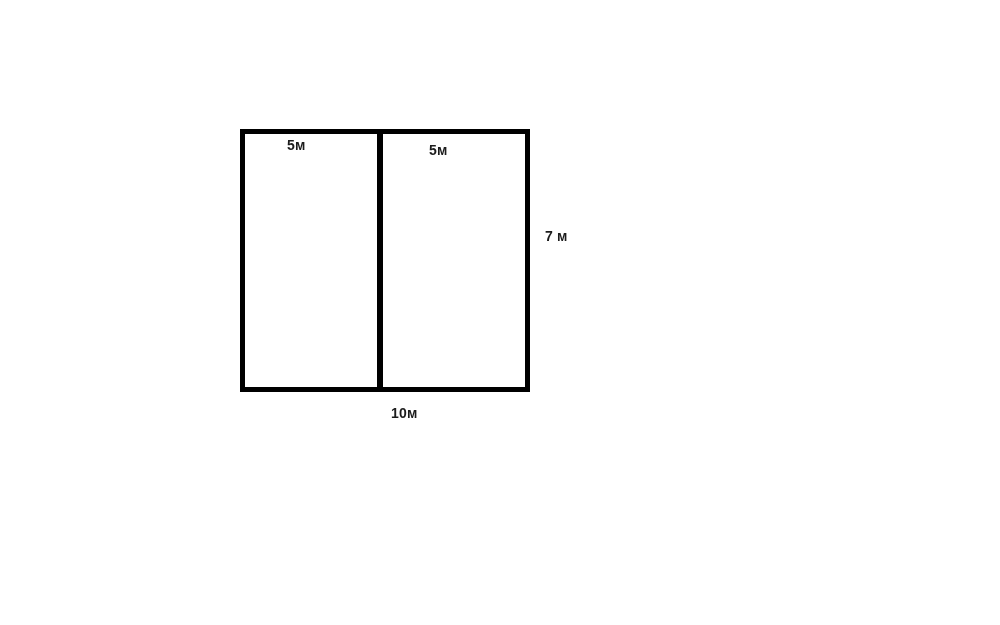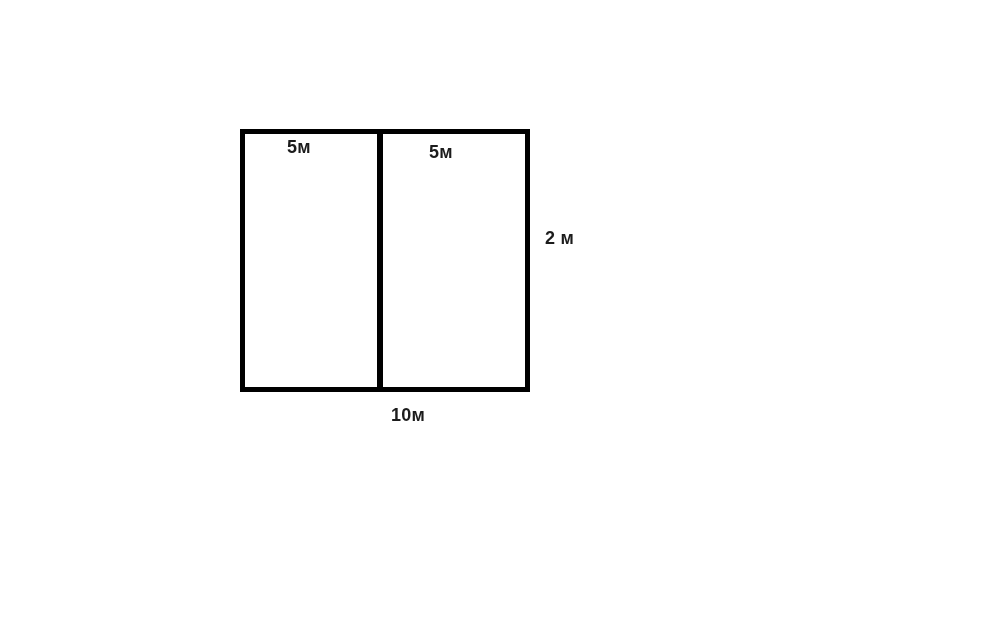--- a/index.html
+++ b/index.html
@@ -28,21 +28,21 @@
   .divider {
     position: absolute;
     left: 377px;
     top: 129px;
     width: 6px;
     height: 263px;
     background: #000000;
   }
   .dim-label {
     position: absolute;
-    font-size: 18px;
+    font-size: 14px;
     font-weight: 600;
     color: #1c1c1c;
     white-space: nowrap;
     letter-spacing: 0.2px;
   }
   .label-left-half  { left: 287px; top: 137px; }
   .label-right-half { left: 429px; top: 142px; }
   .label-height     { left: 545px; top: 228px; }
   .label-bottom     { left: 391px; top: 405px; }
 </style>
@@ -52,17 +52,17 @@
 <div class="canvas">
 
   <div class="outer-rect"></div>
 
   <div class="divider"></div>
 
   <span class="dim-label label-left-half">5м</span>
 
   <span class="dim-label label-right-half">5м</span>
 
-  <span class="dim-label label-height">2 м</span>
+  <span class="dim-label label-height">7 м</span>
 
   <span class="dim-label label-bottom">10м</span>
 
 </div>
 
 </body></html>

